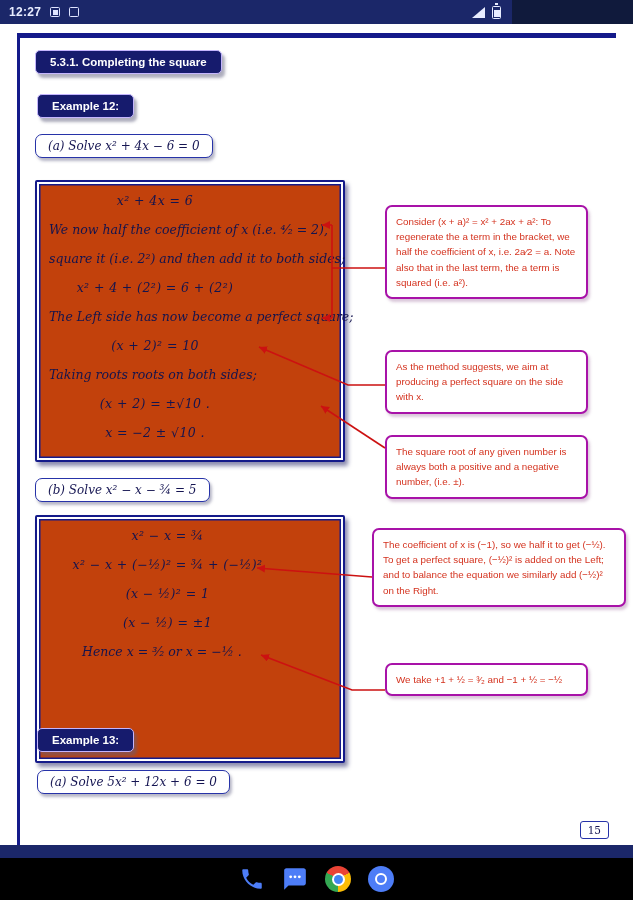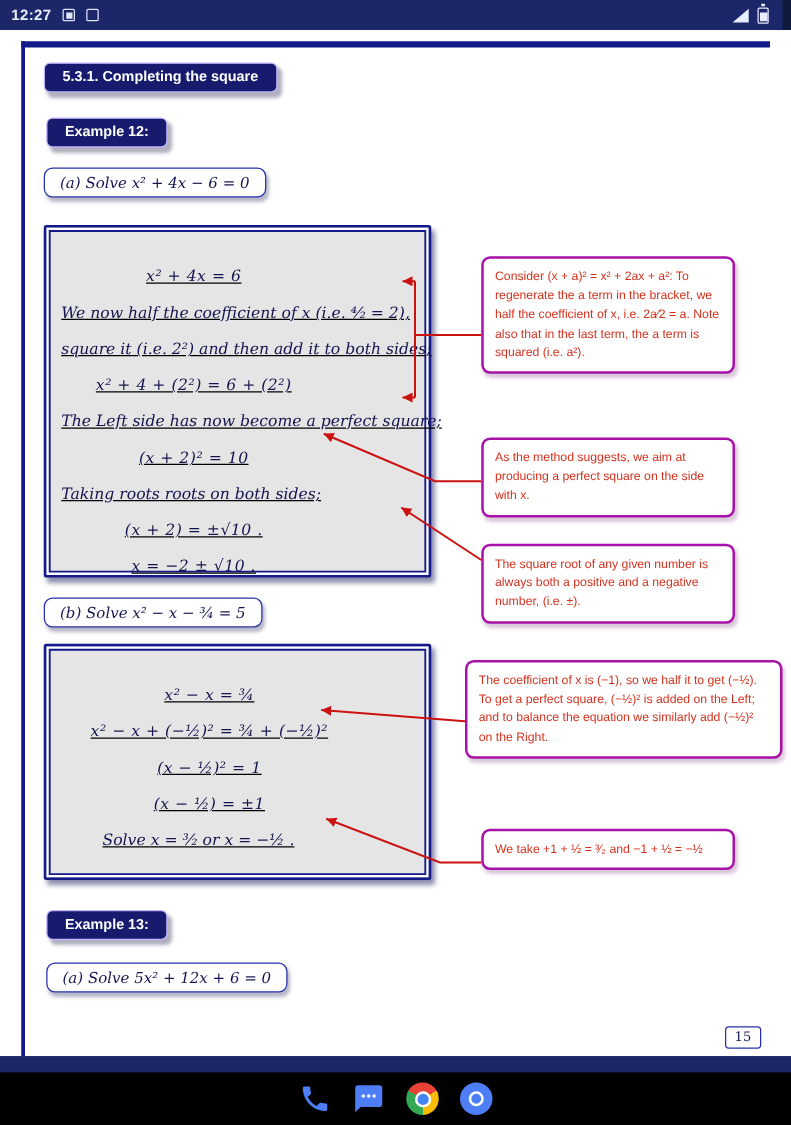--- a/index.html
+++ b/index.html
@@ -1,21 +1,21 @@
 <!DOCTYPE html>
 <html><head>
 <meta charset="utf-8">
 <style>
   * { margin:0; padding:0; box-sizing:border-box; }
   html,body { width:633px; height:900px; background:#000; }
   body { font-family:"Liberation Sans", sans-serif; }
   .screen { position:relative; width:633px; height:900px; background:#101a3c; overflow:hidden; }
 
   
-  .status-bar { position:absolute; top:0; left:0; width:626px; height:24px;
+  .status-bar { position:absolute; top:0; left:0; width:512px; height:24px;
     background:#1b2769; color:#e8ecff; display:flex; align-items:center; padding:0 9px; }
   .sb-time { font-size:12px; font-weight:bold; letter-spacing:.3px; }
   .sb-sq { width:10px; height:10px; border:1.5px solid #dfe4ff; border-radius:1.5px; margin-left:9px; position:relative; }
   .sb-sq.filled::after { content:""; position:absolute; inset:1.5px; background:#dfe4ff; }
   .sb-spacer { flex:1; }
   .wifi { width:0; height:0; border-left:13px solid transparent; border-bottom:11px solid #e8ecff; margin-left:6px; }
   .battery { position:relative; width:9px; height:13px; border:1.5px solid #e8ecff; border-radius:1.5px; margin-left:7px; margin-right:2px; }
   .battery::before { content:""; position:absolute; top:-3.5px; left:1.5px; width:3px; height:2px; background:#e8ecff; }
   .battery::after  { content:""; position:absolute; left:.5px; right:.5px; bottom:.5px; height:7px; background:#e8ecff; }
 
@@ -31,25 +31,25 @@
   .banner-ex12 { left:37px; top:70px; }
   .banner-ex13 { left:37px; top:704px; }
 
   .problem { position:absolute; background:#fff; border:1.5px solid #2733a8; border-radius:7px;
     box-shadow:2px 3px 3px rgba(95,95,130,.45); padding:4px 12px; white-space:nowrap;
     font:italic 12px "DejaVu Serif", serif; color:#151552; }
   .problem-a   { left:35px; top:110px; }
   .problem-b   { left:35px; top:454px; }
   .problem-13a { left:37px; top:746px; }
 
-  .workbox { position:absolute; left:35px; width:310px; background:#e5e5e5;
-    border:2.5px solid #141a8a; border-radius:2px; padding:24px 0;
-    box-shadow:3px 4px 4px rgba(25,25,95,.5), inset 0 0 0 2px #fff, inset 0 0 0 3.5px #141a8a;text-decoration:underline; }
+  .workbox { position:absolute; left:35px; width:310px; background:#c2410c;
+    border:2.5px solid #141a8a; border-radius:2px; padding:4px 0;
+    box-shadow:3px 4px 4px rgba(25,25,95,.5), inset 0 0 0 2px #fff, inset 0 0 0 3.5px #141a8a; }
   .workbox-1 { top:156px; height:282px; }
-  .workbox-2 { top:491px; height:189px; }
+  .workbox-2 { top:491px; height:248px; }
   .workbox > div { height:29px; display:flex; align-items:center;
     font:italic 12.5px "DejaVu Serif", serif; color:#14144e; white-space:nowrap; }
   .workbox .eq  { justify-content:center; padding-right:70px; letter-spacing:.4px; }
   .workbox-2 .eq { padding-right:45px; }
   .workbox .txt { padding-left:12px; }
   .workbox .hence { padding-left:45px; }
 
   .callout { position:absolute; left:385px; width:203px; background:#fff;
     border:2px solid #a812a8; border-radius:7px; padding:7px 9px;
     box-shadow:2px 3px 3px rgba(145,95,145,.35);
@@ -127,21 +127,21 @@
 
     <div class="problem problem-b">
       <span>(b)  Solve  x² − x − ¾  =  5</span>
     </div>
 
     <div class="workbox workbox-2">
       <div class="eq">x²  −  x    =   ¾</div>
       <div class="eq">x² − x + (−½)²   =   ¾ + (−½)²</div>
       <div class="eq">(x − ½)²    =    1</div>
       <div class="eq">(x − ½)     =    ±1</div>
-      <div class="hence">Solve  x = ³⁄₂    or    x = −½ .</div>
+      <div class="hence">Hence  x = ³⁄₂    or    x = −½ .</div>
     </div>
 
     <div class="callout callout-4">The coefficient of x is (−1), so we half it to get (−½). To get a perfect square, (−½)² is added on the Left; and to balance the equation we similarly add (−½)² on the Right.</div>
     <div class="callout callout-5">We take  +1 + ½ = ³⁄₂   and  −1 + ½ = −½</div>
 
     <div class="banner banner-ex13">
       <span>Example 13:</span>
     </div>
 
     <div class="problem problem-13a">

